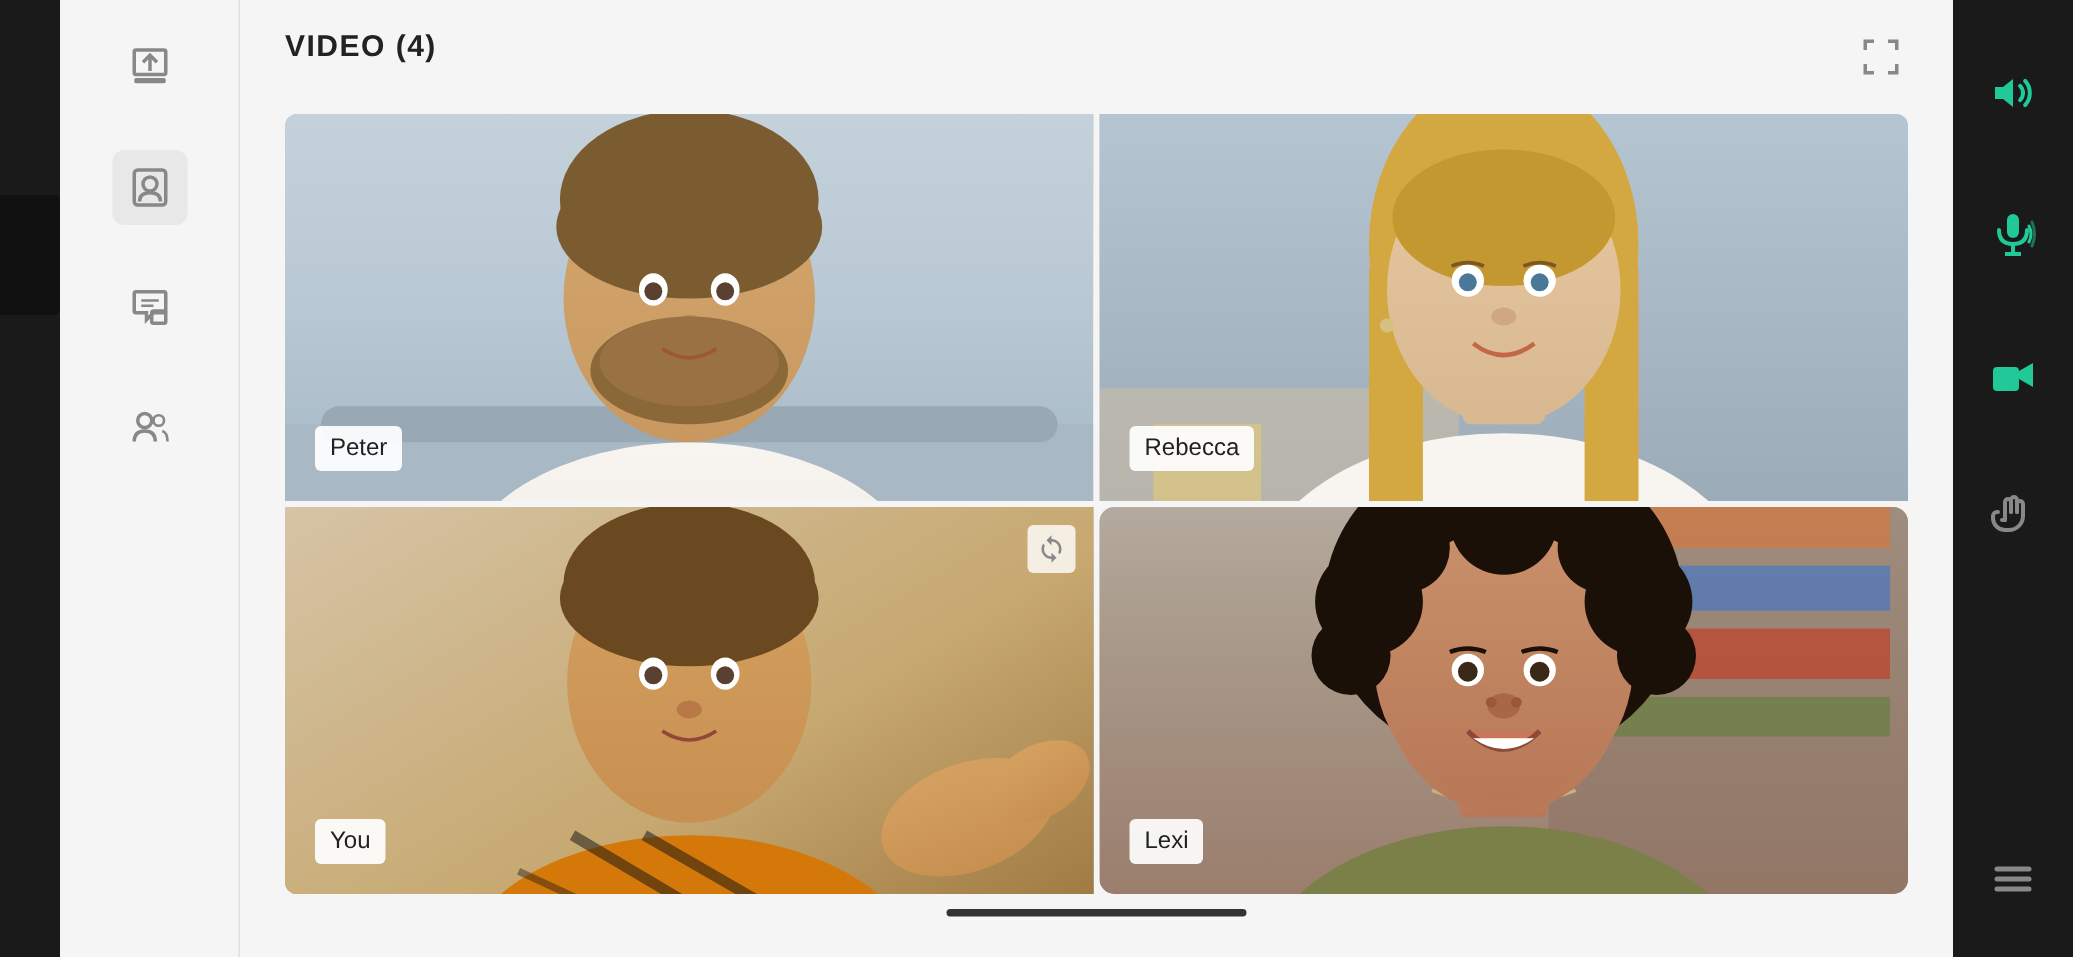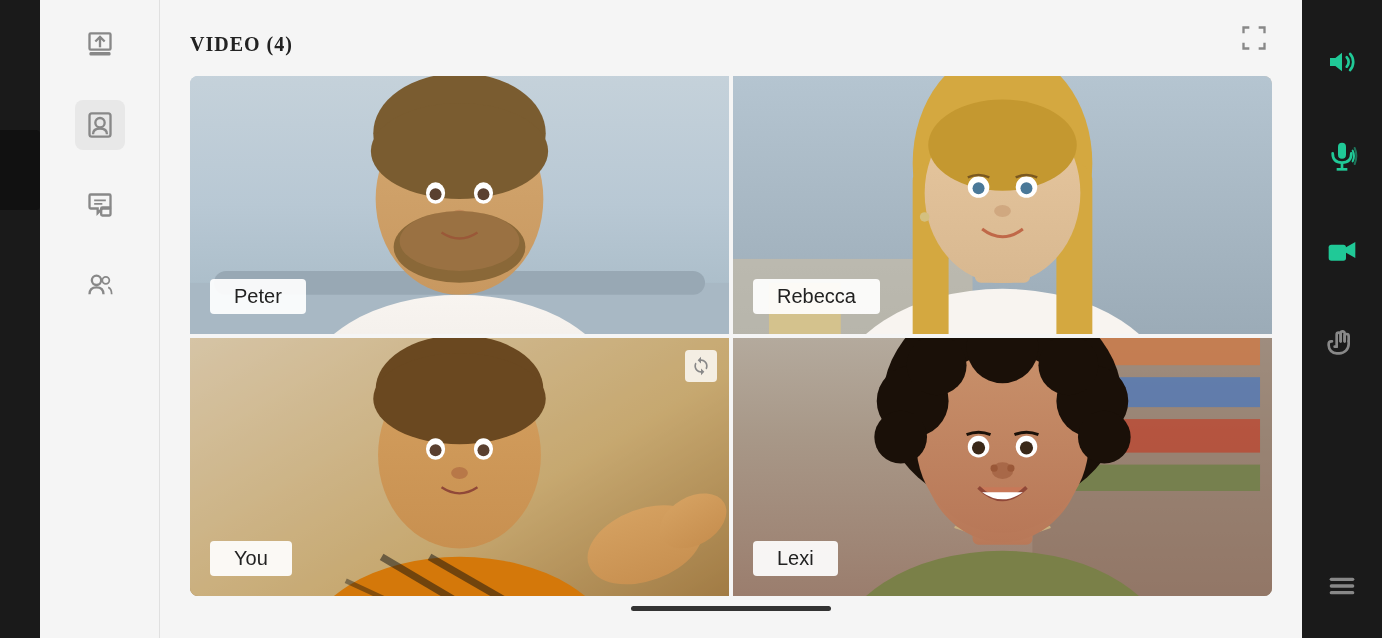--- a/index.html
+++ b/index.html
@@ -66,24 +66,23 @@
     .main-content {
       flex: 1;
       background: #f5f5f5;
       display: flex;
       flex-direction: column;
       padding: 20px 30px;
       overflow: hidden;
     }
     .video-header {
       display: flex;
-      align-items: flex-end;
+      align-items: flex-start;
       justify-content: space-between;
       margin-bottom: 20px;
-      font-family: Liberation Serif, serif;
     }
     .video-title {
       font-size: 20px;
       font-weight: 700;
       letter-spacing: 1px;
       color: #222;
       text-transform: uppercase;
     }
     .fullscreen-btn {
       width: 36px;
@@ -140,22 +139,22 @@
       fill: #888;
     }
 
     
     .name-label {
       position: absolute;
       bottom: 20px;
       left: 20px;
       background: rgba(255,255,255,0.92);
       border-radius: 4px;
-      padding: 6px 24px;
-      font-size: 20px;
+      padding: 6px 10px;
+      font-size: 16px;
       font-weight: 500;
       color: #222;
     }
 
     
     .scroll-bar {
       width: 200px;
       height: 5px;
       background: #333;
       border-radius: 3px;
@@ -190,21 +189,21 @@
     }
     .right-icon.last {
       margin-top: auto;
       margin-bottom: 30px;
     }
 
     
     .cell-peter { background: linear-gradient(160deg, #b8c8d4 0%, #a0b0bc 20%, #d4c8b8 45%, #e8e0d4 60%, #f0ece8 80%); }
     .cell-you { background: linear-gradient(160deg, #d8cec4 0%, #c8b898 25%, #b8926a 45%, #7a5c28 70%, #604818 100%); }
     .cell-rebecca { background: linear-gradient(160deg, #b0bcc8 0%, #a8b8c4 20%, #d0c4b4 50%, #e8e0d4 75%, #f4f0ec 100%); }
-    .cell-lexi { background: linear-gradient(160deg, #b0a89c 0%, #a09080 25%, #c4a888 50%, #d4bc9c 75%, #a89880 100%); }
+    .cell-lexi { background: linear-gradient(160deg, #b0a89c 0%, #a09080 25%, #c4a888 50%, #d4bc9c 75%, #a89880 100%); border-radius: 10px; }
   </style>
 </head>
 <body>
 
 <div class="left-strip">
   <div class="left-strip-avatar"></div>
 </div>
 
 <div class="left-sidebar">
 

